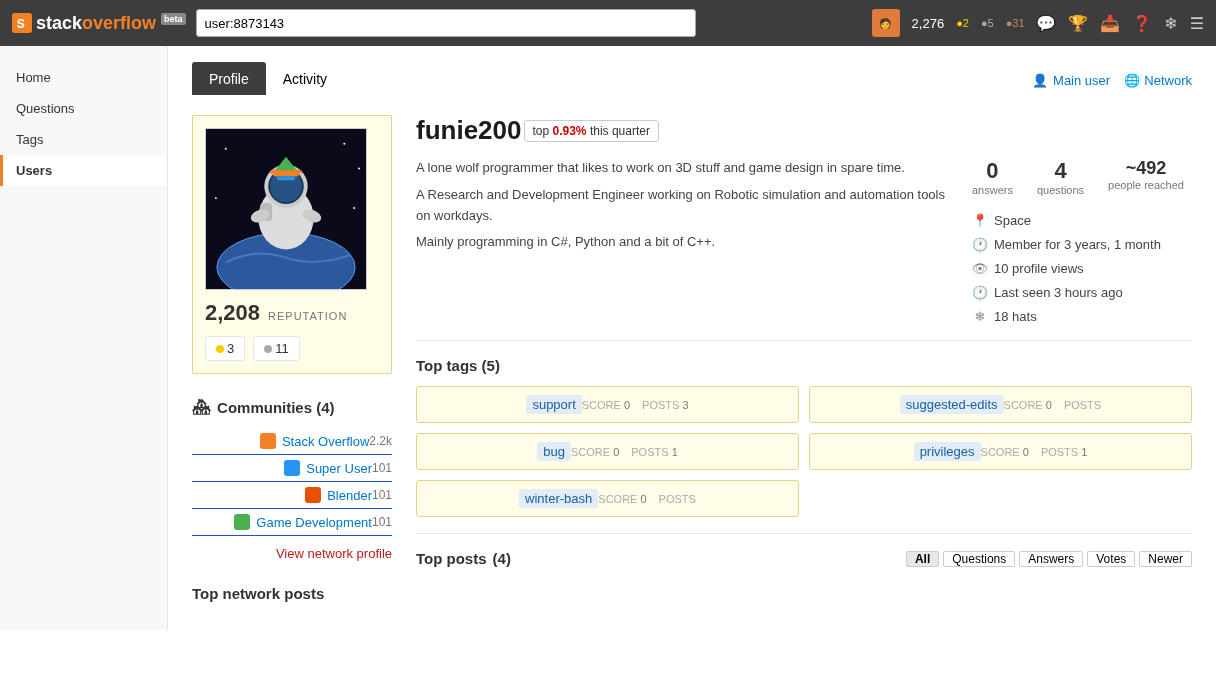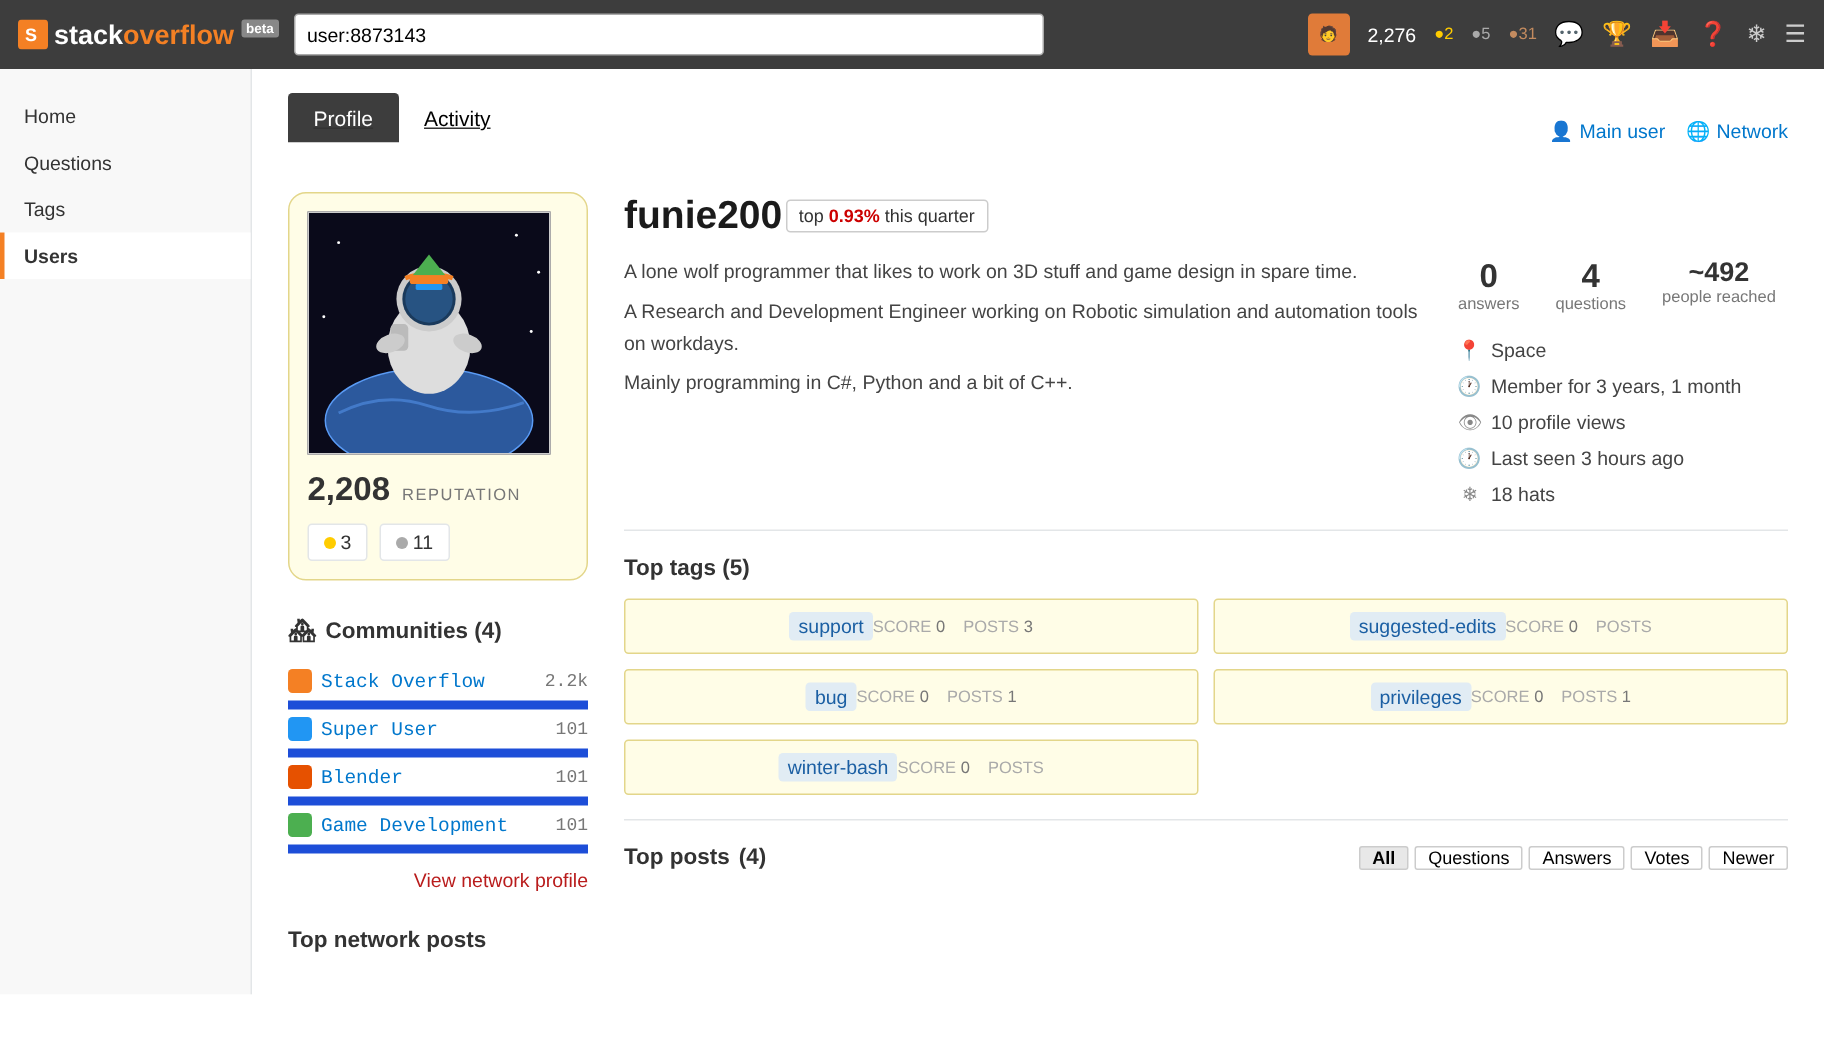--- a/index.html
+++ b/index.html
@@ -131,21 +131,21 @@
 
     
     .left-panel {
       width: 200px;
       min-width: 200px;
     }
     .profile-card {
       background: #fffde7;
       border: 1px solid #e3d68a;
       padding: 12px;
-      border-radius: 12px;
+      border-radius: 1px;
     }
     .avatar-img {
       width: 162px;
       height: 162px;
       background: #1a1a2e;
       border: 1px solid #ccc;
       margin-bottom: 10px;
       position: relative;
       overflow: hidden;
     }
@@ -271,24 +271,23 @@
       color: #333;
       margin-bottom: 12px;
       display: flex;
       align-items: center;
       gap: 6px;
     }
     .community-list { list-style: none; }
     .community-item {
       display: flex;
       align-items: center;
-      justify-content: space-between;
+      justify-content: flex-end;
       padding: 5px 0;
-      border-bottom: 6px solid #1d4ed8;
-      font-family: Liberation Mono, monospace;
+      border-bottom: 1px solid #1d4ed8;
     }
     .community-name {
       color: #0077cc;
       cursor: pointer;
       display: flex;
       align-items: center;
       gap: 6px;
     }
     .community-dot {
       width: 16px;
@@ -399,21 +398,21 @@
   <div class="sidebar">
     <div class="sidebar-item">Home</div>
     <div class="sidebar-item">Questions</div>
     <div class="sidebar-item">Tags</div>
     <div class="sidebar-item active">Users</div>
   </div>
 
   <div class="main-content relative">
 
     <div style="display:flex; justify-content:space-between; align-items:center; margin-bottom:16px;">
-      <div class="profile-tabs" style="border-bottom:none; margin-bottom:17px;text-decoration:underline;">
+      <div class="profile-tabs" style="border-bottom:none; margin-bottom:4px;">
         <button class="tab-btn active">Profile</button>
         <button class="tab-btn">Activity</button>
       </div>
       <div style="display:flex; gap:14px; align-items:center;">
         <span class="tab-action-link">
           <span>👤</span>
           <span>Main user</span>
         </span>
         <span class="tab-action-link">
           <span>🌐</span>

